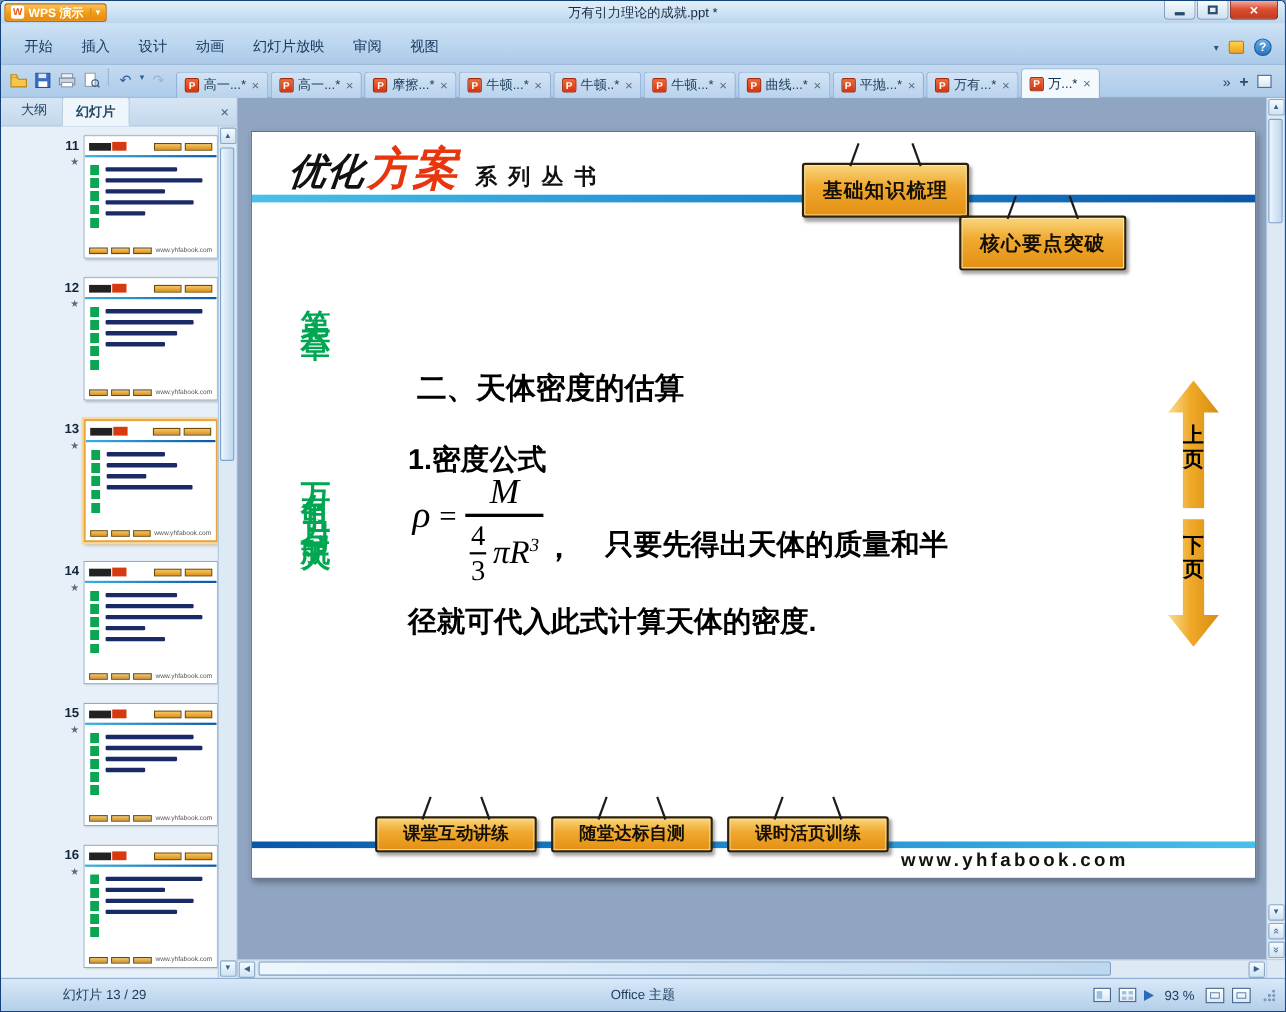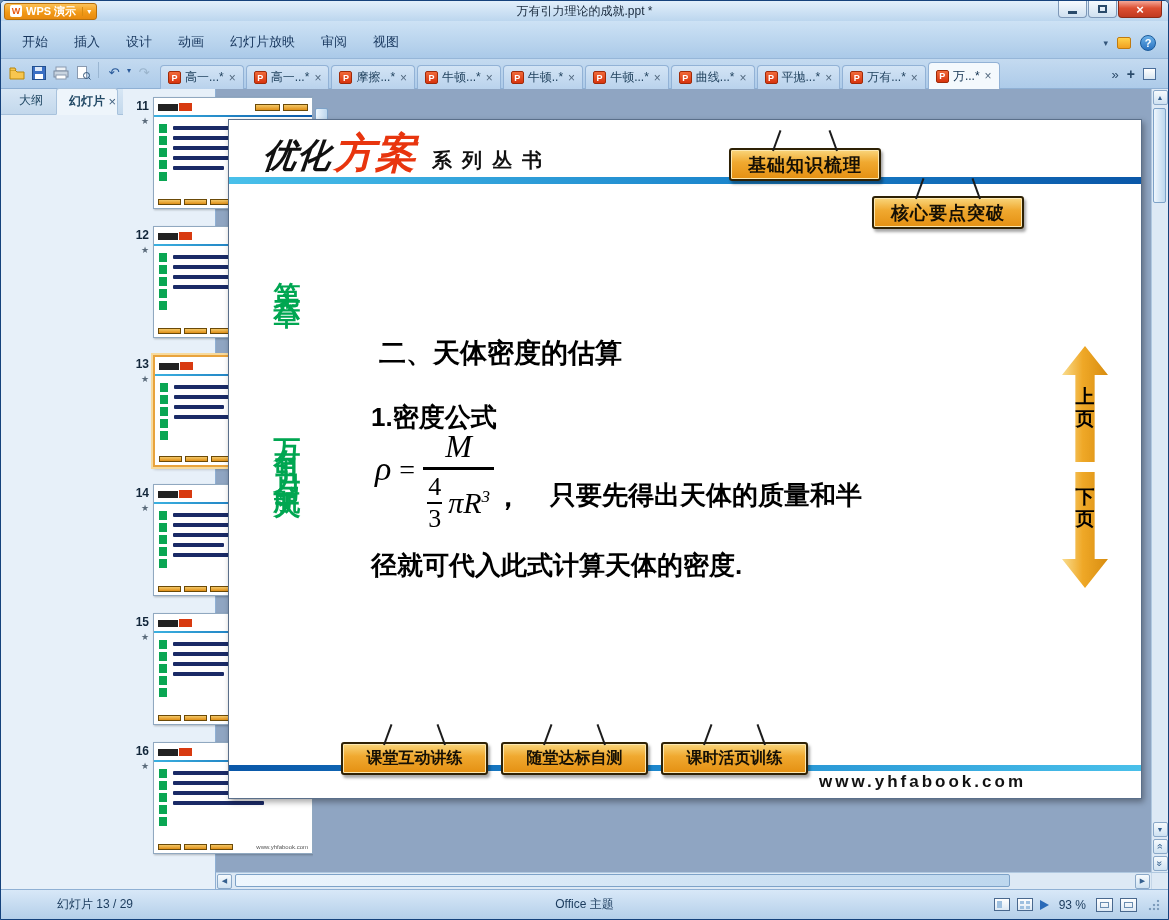--- a/index.html
+++ b/index.html
@@ -54,27 +54,27 @@
   .dt-close { font-size:12px; color:#546a80; margin-left:1px; }
   .docbar-right { margin-left:auto; display:flex; align-items:center; gap:8px; padding:0 8px 6px; color:#2a4a6a; }
   .dr-overflow { font-size:13px; }
   .dr-add { font-size:14px; font-weight:bold; }
   .dr-panel { width:13px; height:12px; border:1px solid #4a6e9a; background:linear-gradient(#fff,#d8e6f2); }
 
   
   .content { flex:1; display:flex; min-height:0; }
 
   
-  .sidebar { width:215px; flex:none; background:#e7f0f9; border-right:1px solid #8fb0d4; display:flex; flex-direction:row; }
+  .sidebar { width:215px; flex:none; background:#e7f0f9; border-right:1px solid #8fb0d4; display:flex; flex-direction:column; }
   .sidebar-tabs { height:26px; flex:none; background:linear-gradient(#d7e6f4,#c3d8ec); border-bottom:1px solid #a8c2dc;
                   display:flex; align-items:flex-end; padding:0 5px; position:relative; }
   .sb-tab { padding:4px 12px; font-size:12px; color:#234a66; border:1px solid transparent; }
   .sb-tab.active { background:#eef5fb; border:1px solid #a8c2dc; border-bottom-color:#eef5fb; border-radius:3px 3px 0 0; margin-bottom:-1px; font-weight:bold; }
   .sb-close { position:absolute; right:7px; top:5px; font-size:13px; color:#41607e; }
-  .sidebar-body { flex:1; display:flex; min-height:0; }
+  .sidebar-body { flex:1; display:flex; min-height:0;padding-left:45px; }
   .thumb-list { flex:1; padding-top:8px; overflow:hidden; }
   .thumb-row { display:flex; height:129px; padding-left:3px; }
   .thumb-gutter { width:27px; flex:none; text-align:right; padding:2px 4px 0 0; }
   .thumb-num { font-size:12px; font-weight:bold; color:#12263a; }
   .thumb-star { font-size:9px; color:#5a6a7a; margin-top:3px; }
   .thumb-box { width:160px; height:112px; background:#fff; border:1px solid #90a8c0; position:relative;
                box-shadow:1px 1px 2px rgba(0,0,0,.25); }
   .thumb-row.selected .thumb-box { border:2px solid #e8a33d; box-shadow:0 0 0 2px #f7da9d, 1px 2px 3px rgba(0,0,0,.3); }
   .mini { position:absolute; inset:0; background:#fff; overflow:hidden; }
   .mini-head { height:15px; display:flex; align-items:center; padding:3px 4px 0; }
@@ -127,21 +127,21 @@
   .top-line { position:absolute; left:0; top:57px; width:100%; height:7px; z-index:1;
               background:linear-gradient(90deg,#49c0ea,#1b85cc 55%,#0a57a8); }
   .bottom-line { position:absolute; left:0; top:645px; width:100%; height:6px; z-index:1;
                  background:linear-gradient(90deg,#0a57a8,#1b85cc 45%,#49c0ea); }
   .sign { position:absolute; z-index:2; display:flex; align-items:center; justify-content:center; font-weight:bold; color:#151005;
           background:linear-gradient(#f9d67c,#f0a930 42%,#e49012); border:2px solid #2e2105; border-radius:3px;
           box-shadow:inset 0 0 0 1px #fce8b0, 2px 3px 3px rgba(0,0,0,.35); }
   .sign::before, .sign::after { content:""; position:absolute; top:-21px; width:2px; height:22px; background:#1c1c1c; transform-origin:bottom center; z-index:-1; }
   .sign::before { left:28%; transform:rotate(20deg); }
   .sign::after  { right:28%; transform:rotate(-20deg); }
-  .top-sign { width:152px; height:33px; top:28px; font-size:18px; letter-spacing:1px; }
+  .top-sign { width:152px; height:50px; top:28px; font-size:18px; letter-spacing:1px; }
   .ts1 { left:500px; } .ts2 { left:643px;margin-top:48px; }
   .bottom-sign { width:147px; height:33px; top:622px; font-size:16px; }
   .bs1 { left:112px; } .bs2 { left:272px;text-align:right; } .bs3 { left:432px; }
   .vert { position:absolute; left:40px; writing-mode:vertical-rl; text-orientation:upright; color:#00a651;
           font-weight:bold; font-size:27px; letter-spacing:9px; }
   .chapter { top:140px; } .unit { top:298px; }
   .heading { position:absolute; left:150px; top:215px; font-size:27px; font-weight:bold; color:#000; }
   .f-label { position:absolute; left:142px; top:280px; font-size:26px; font-weight:bold; color:#000; }
   .formula { position:absolute; left:146px; top:308px; display:flex; align-items:flex-start; color:#000;
              font-family:"Liberation Serif","DejaVu Serif",serif; }

